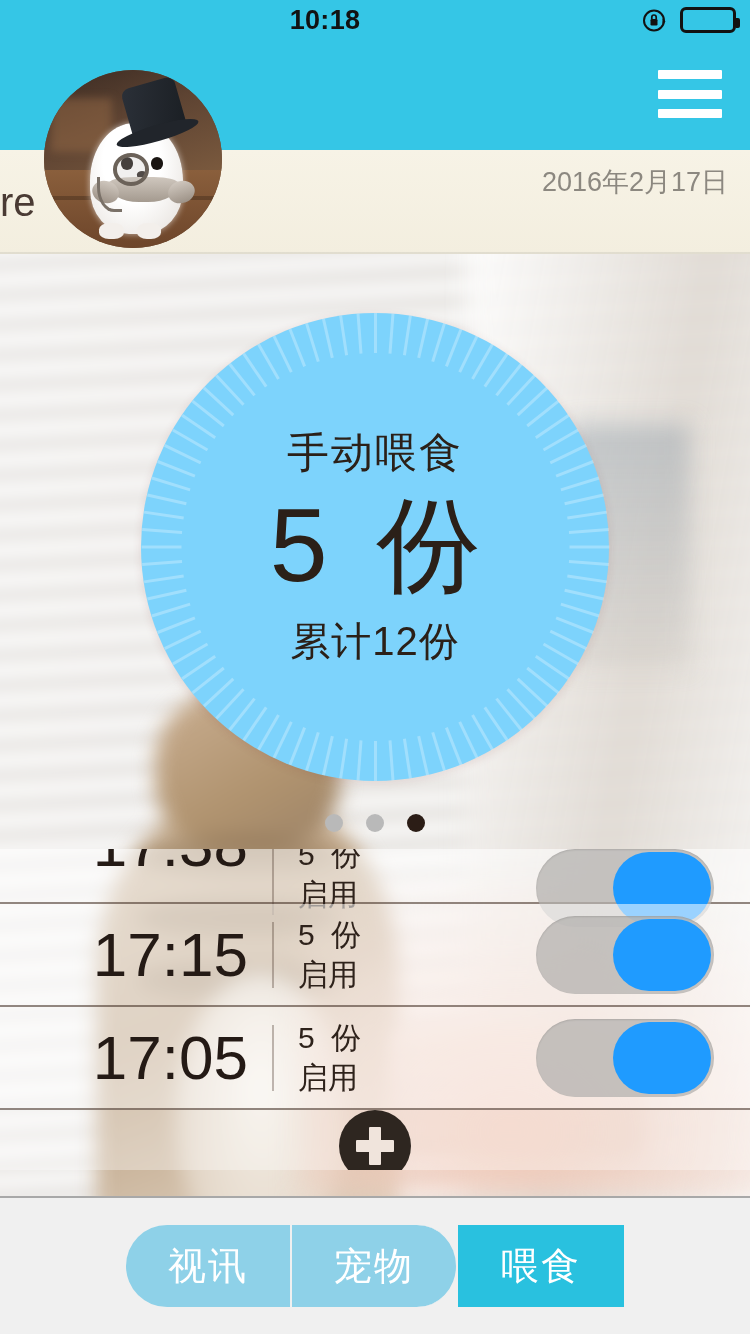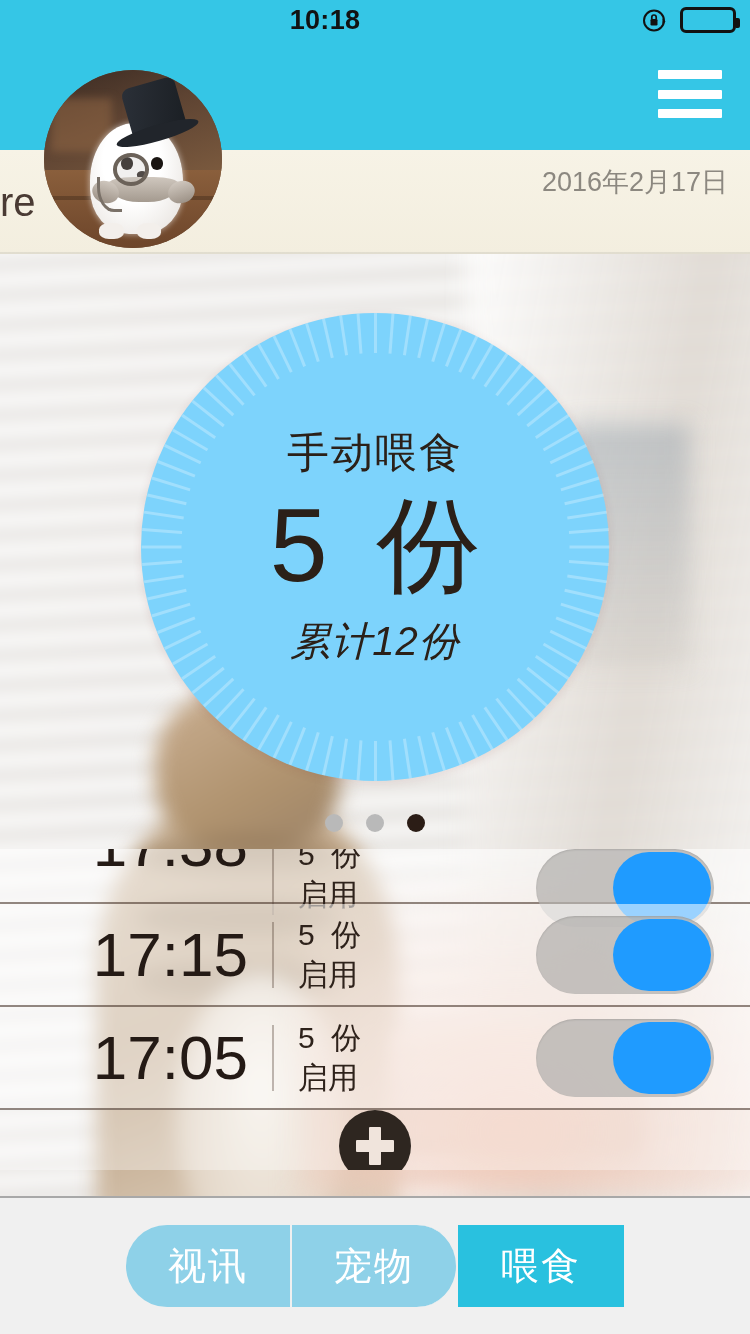--- a/index.html
+++ b/index.html
@@ -359,21 +359,21 @@
     color: #2b2018;
   }
   .dial-label { font-size: 42px; letter-spacing: 2px; margin-bottom: 6px; }
   .dial-amount {
     font-size: 104px;
     line-height: 1.08;
     letter-spacing: 10px;
     font-weight: 400;
     margin: 2px 0 8px 10px;
   }
-  .dial-total { font-size: 40px; letter-spacing: 1px; margin-top: 4px; font-style: italic; }
+  .dial-total { font-size: 40px; letter-spacing: 1px; margin-top: 4px; }
 
   
   .page-dots {
     position: absolute;
     top: 814px; left: 0;
     width: 750px;
     display: flex;
     justify-content: center;
     gap: 23px;
     z-index: 16;

